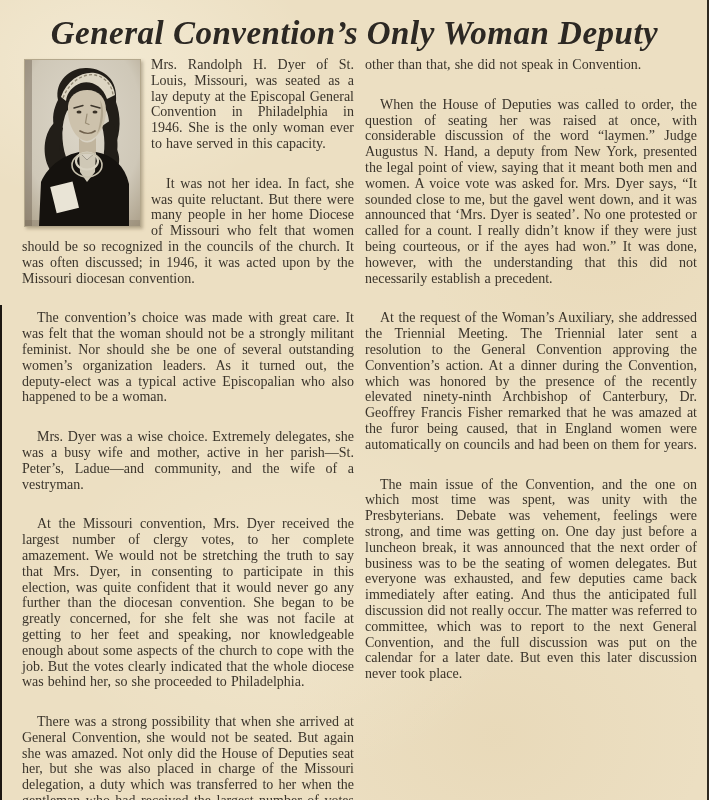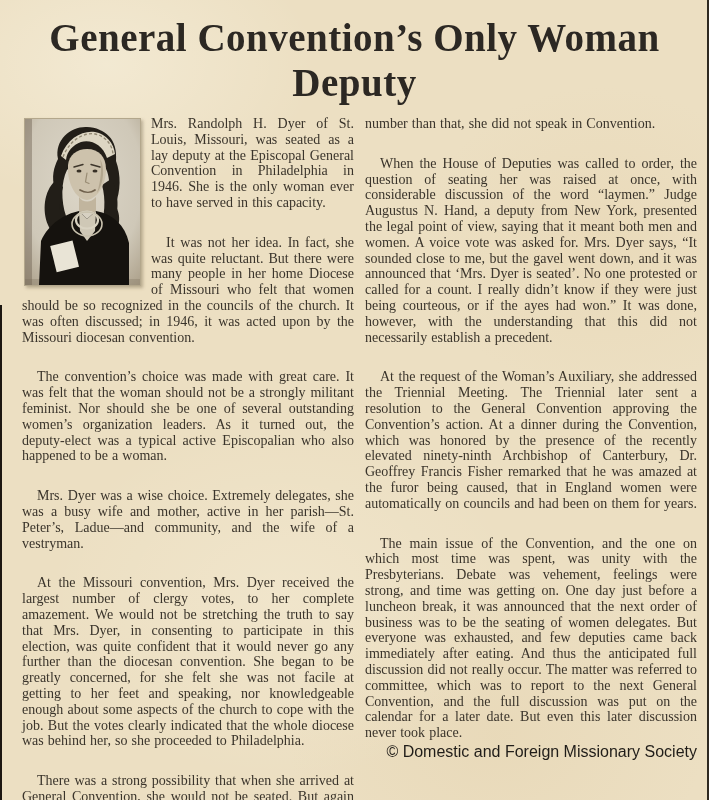--- a/index.html
+++ b/index.html
@@ -11,23 +11,24 @@
     background-image:
       radial-gradient(ellipse 300px 200px at 15% 8%, rgba(255,252,240,.35), transparent 70%),
       radial-gradient(ellipse 260px 220px at 85% 30%, rgba(222,196,150,.18), transparent 70%),
       radial-gradient(ellipse 340px 260px at 40% 75%, rgba(255,250,235,.22), transparent 70%),
       radial-gradient(ellipse 300px 240px at 70% 92%, rgba(214,188,140,.16), transparent 70%);
     font-family:"Liberation Serif", serif;
   }
   .scan-edge-left{position:absolute;left:0;top:305px;bottom:0;width:2px;background:#1c1711;}
   .scan-edge-right{position:absolute;right:0;top:0;bottom:0;width:2px;background:#2e2921;}
   .title{
-    margin:15px 10px 11px;
+    margin:15px 10px 5px;
     text-align:center;
-    font-size:39px;
+    font-style:italic;
+    font-size:33px;
     letter-spacing:.5px;
     color:#2c2823;
   }
   .columns{display:flex;gap:11px;padding:0 12px 0 22px;}
   .col{
     width:336px;
     font-size:14px;
     line-height:15.8px;
     text-align:justify;
     color:#3a342b;
@@ -114,22 +115,21 @@
           <p class="indent">It was not her idea. In fact, she was quite reluctant. But there were many people in her home Diocese of Missouri who felt that women should be so recognized in the councils of the church. It was often discussed; in 1946, it was acted upon by the Missouri diocesan convention.</p>
           <p class="indent">The convention’s choice was made with great care. It was felt that the woman should not be a strongly militant feminist. Nor should she be one of several outstanding women’s organization leaders. As it turned out, the deputy-elect was a typical active Episcopalian who also happened to be a woman.</p>
           <p class="indent">Mrs. Dyer was a wise choice. Extremely delegates, she was a busy wife and mother, active in her parish—St. Peter’s, Ladue—and community, and the wife of a vestryman.</p>
           <p class="indent">At the Missouri convention, Mrs. Dyer received the largest number of clergy votes, to her complete amazement. We would not be stretching the truth to say that Mrs. Dyer, in consenting to participate in this election, was quite confident that it would never go any further than the diocesan convention. She began to be greatly concerned, for she felt she was not facile at getting to her feet and speaking, nor knowledgeable enough about some aspects of the church to cope with the job. But the votes clearly indicated that the whole diocese was behind her, so she proceeded to Philadelphia.</p>
           <p class="indent">There was a strong possibility that when she arrived at General Convention, she would not be seated. But again she was amazed. Not only did the House of Deputies seat her, but she was also placed in charge of the Missouri delegation, a duty which was transferred to her when the gentleman who had received the largest number of votes was made an officer of the Convention itself. This duty involved standing to report the votes of her group;</p>
         </div>
     </div>
 
     <div class="col">
       <div>
-          <p class="">number than that, she did not speak in Convention.</p>
+          <p class="">other than that, she did not speak in Convention.</p>
           <p class="indent">When the House of Deputies was called to order, the question of seating her was raised at once, with considerable discussion of the word “laymen.” Judge Augustus N. Hand, a deputy from New York, presented the legal point of view, saying that it meant both men and women. A voice vote was asked for. Mrs. Dyer says, “It sounded close to me, but the gavel went down, and it was announced that ‘Mrs. Dyer is seated’. No one protested or called for a count. I really didn’t know if they were just being courteous, or if the ayes had won.” It was done, however, with the understanding that this did not necessarily establish a precedent.</p>
           <p class="indent">At the request of the Woman’s Auxiliary, she addressed the Triennial Meeting. The Triennial later sent a resolution to the General Convention approving the Convention’s action. At a dinner during the Convention, which was honored by the presence of the recently elevated ninety-ninth Archbishop of Canterbury, Dr. Geoffrey Francis Fisher remarked that he was amazed at the furor being caused, that in England women were automatically on councils and had been on them for years.</p>
           <p class="indent">The main issue of the Convention, and the one on which most time was spent, was unity with the Presbyterians. Debate was vehement, feelings were strong, and time was getting on. One day just before a luncheon break, it was announced that the next order of business was to be the seating of women delegates. But everyone was exhausted, and few deputies came back immediately after eating. And thus the anticipated full discussion did not really occur. The matter was referred to committee, which was to report to the next General Convention, and the full discussion was put on the calendar for a later date. But even this later discussion never took place.</p>
         </div>
-      <div class="credit">© Domestic and Foreign Missionary Society</div>
     </div>
 
   </div>
 </div>
 
 </body></html>

